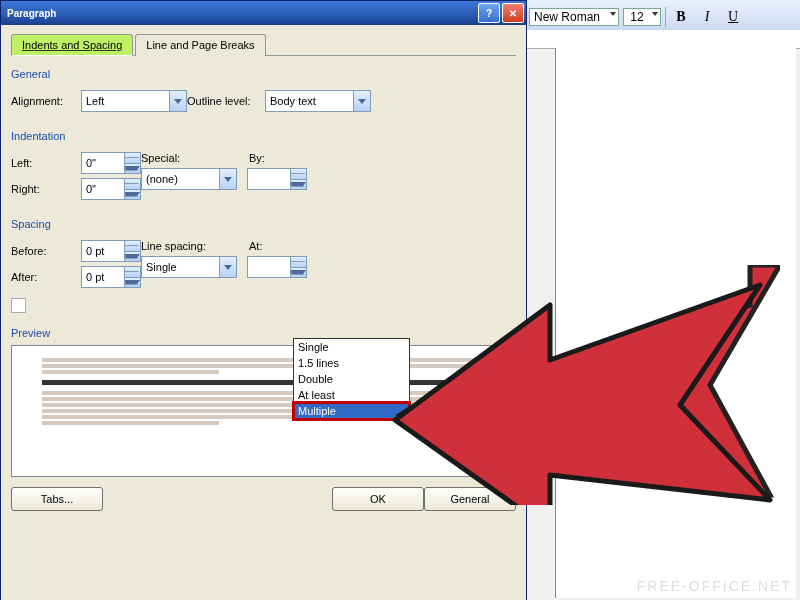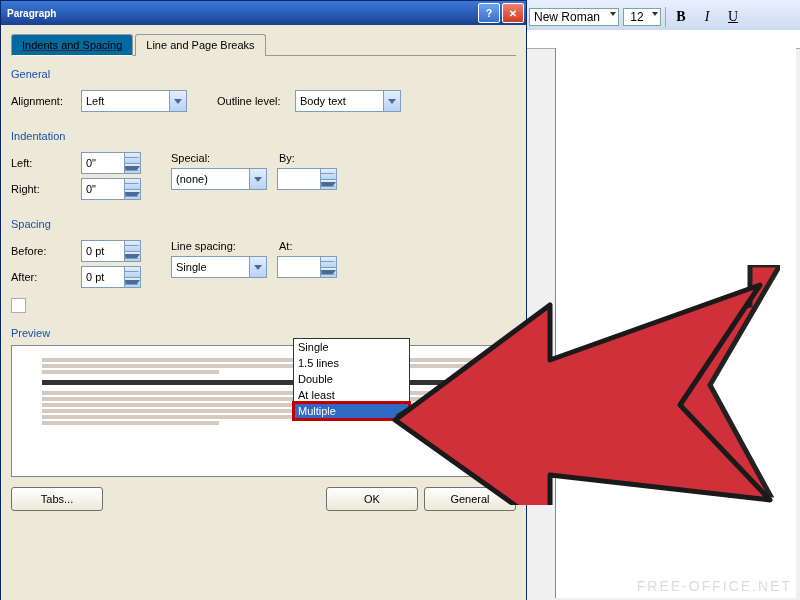--- a/index.html
+++ b/index.html
@@ -16,45 +16,45 @@
 .doc{position:absolute;top:48px;left:555px;width:240px;height:550px;background:#fff;border-left:1px solid #888}
 .dialog{position:absolute;top:0;left:0;width:525px;height:600px;background:#ece9d8;border:1px solid #0a246a}
 .titlebar{height:24px;background:linear-gradient(#3b77d8,#2c5fb8,#1a3e8e);color:#fff;display:flex;align-items:center;padding:0 2px 0 6px;font-weight:bold;font-size:10px}
 .titlebar .sp{flex:1}
 .tbtn{width:20px;height:18px;margin-left:2px;display:flex;align-items:center;justify-content:center;font-weight:bold;border:1px solid #fff;border-radius:2px}
 .help{background:linear-gradient(#6fa4f0,#3a6fc8);color:#fff}
 .close{background:linear-gradient(#f08070,#d03a20);color:#fff}
 .body{padding:8px 10px 8px 10px}
 .tabs{display:flex;border-bottom:1px solid #919b9c;margin-bottom:8px}
 .tab{padding:4px 10px;border:1px solid #919b9c;border-bottom:none;background:#ece9d8;border-radius:3px 3px 0 0;margin-right:2px;position:relative;top:1px}
-.tab.active{background:#0369a1;border-bottom:1px solid #fcfcfe;font-weight:normal}
+.tab.active{background:#bef264;border-bottom:1px solid #fcfcfe;font-weight:normal}
 .group-title{color:#1a4ea8;font-size:11px;margin:4px 0 6px 0}
 .row{display:flex;align-items:center;margin:4px 0}
 .lbl{width:70px}
 .lbl2{width:78px}
 fieldset{border:none;margin:0 0 10px 0;padding:0}
 .combo,.spin{display:inline-flex;align-items:center;background:#fff;border:1px solid #7f9db9;height:20px}
 .combo{width:100px;position:relative;padding-left:4px}
 .combo-btn{position:absolute;right:0;top:0;width:16px;height:20px;background:linear-gradient(#e2eefe,#b8d2f5);border-left:1px solid #7f9db9;display:flex;align-items:center;justify-content:center}
 .spin{width:54px;position:relative;padding-left:4px}
 .spin-btns{position:absolute;right:0;top:0;width:16px;height:20px;display:flex;flex-direction:column}
 .spin-btns div{flex:1;background:linear-gradient(#e2eefe,#b8d2f5);border-left:1px solid #7f9db9;display:flex;align-items:center;justify-content:center}
 .spin-btns div:first-child{border-bottom:1px solid #7f9db9}
 .tri-d{width:0;height:0;border-left:4px solid transparent;border-right:4px solid transparent;border-top:5px solid #4a6a9a}
 .tri-u{width:0;height:0;border-left:3px solid transparent;border-right:3px solid transparent;border-bottom:4px solid #4a6a9a}
 .tri-ds{width:0;height:0;border-left:3px solid transparent;border-right:3px solid transparent;border-top:4px solid #4a6a9a}
-.cols{display:flex;gap:30px}
+.cols{display:flex;}
 .col{flex:0 0 auto}
 .chk{display:flex;align-items:center;gap:6px;color:#888;margin-top:6px}
 .chkbox{width:13px;height:13px;border:1px solid #aab;background:#fff}
 .preview{border:1px solid #828790;background:#fff;height:110px;padding:10px 30px;overflow:hidden}
 .pvline{height:4px;background:#d6c9c0;margin:2px 0}
 .pvline.dark{background:#333;height:5px}
 .pvline.short{width:40%}
-.buttons{display:flex;gap:6px;margin-top:10px;align-items:flex-start}
+.buttons{display:flex;margin-top:10px;align-items:flex-start}
 .btn{min-width:70px;height:22px;background:linear-gradient(#fff,#ece9d8);border:1px solid #707070;border-radius:3px;display:flex;align-items:center;justify-content:center;padding:0 10px}
 .dropdown{position:absolute;left:293px;top:338px;width:115px;background:#fff;border:1px solid #333;z-index:5}
 .dd-item{padding:2px 4px}
 .dd-item.sel{background:#c00000;color:#fff;outline:3px solid #c00000;outline-offset:-1px}
 .dd-item.hi{background:#316ac5;color:#fff}
 .arrow{position:absolute;left:380px;top:265px;z-index:10}
 .underline-lbl{text-decoration:underline;text-decoration-color:#333}
 .watermark{position:absolute;right:8px;bottom:6px;color:#ddd;font-size:14px;letter-spacing:2px}
 </style>
 </head>

